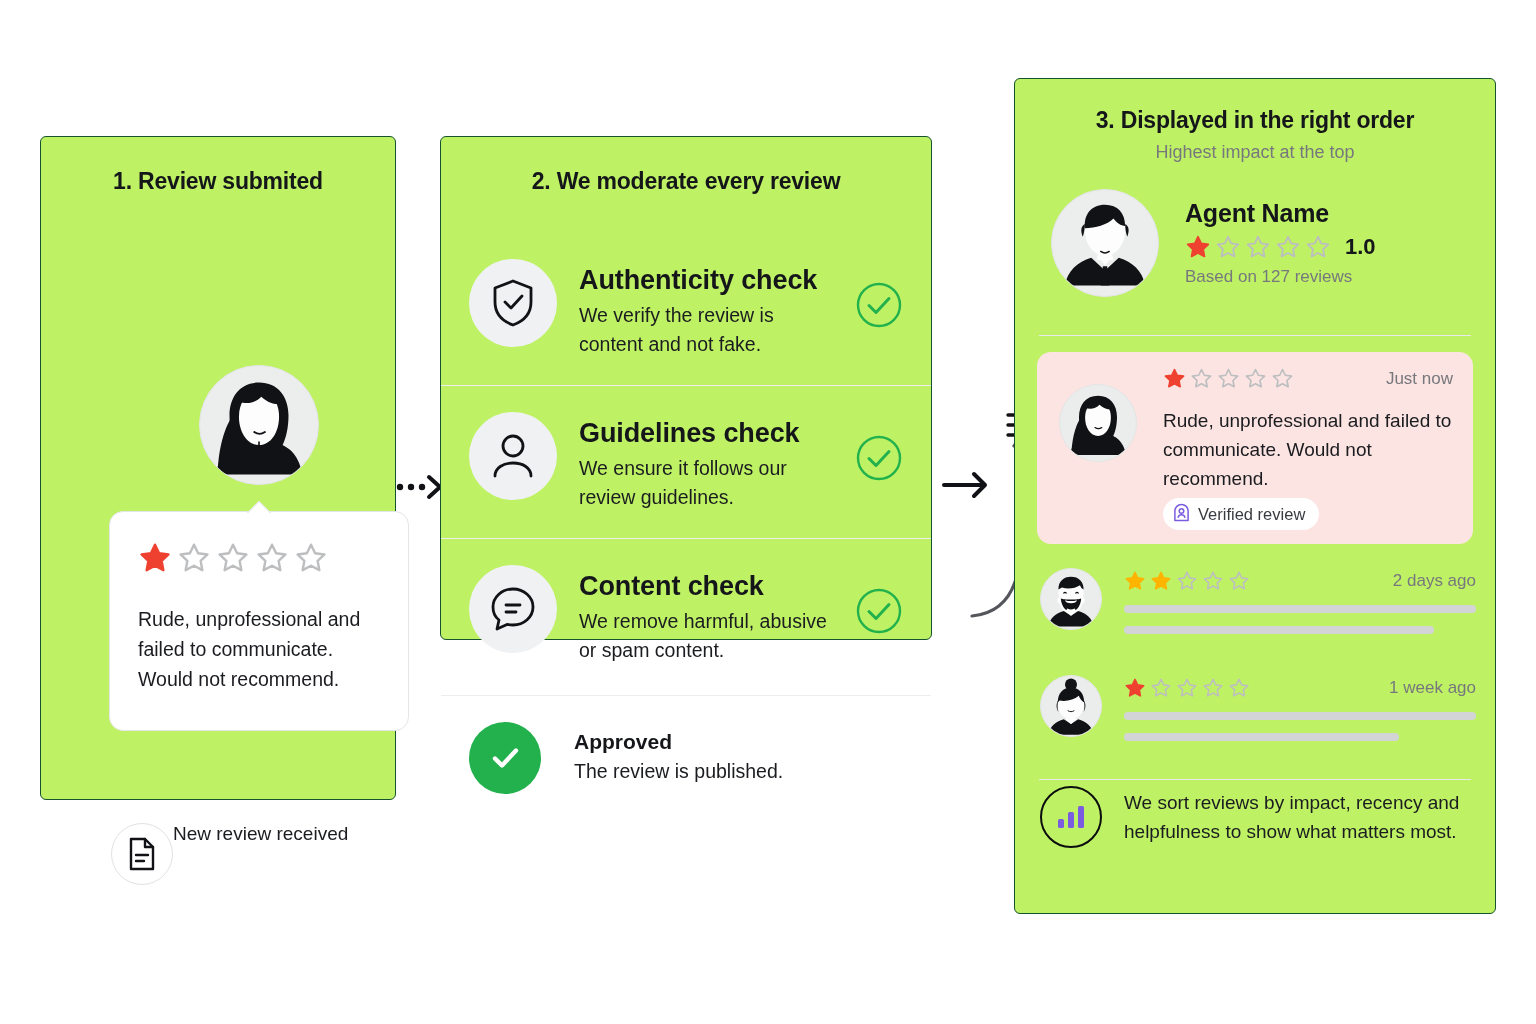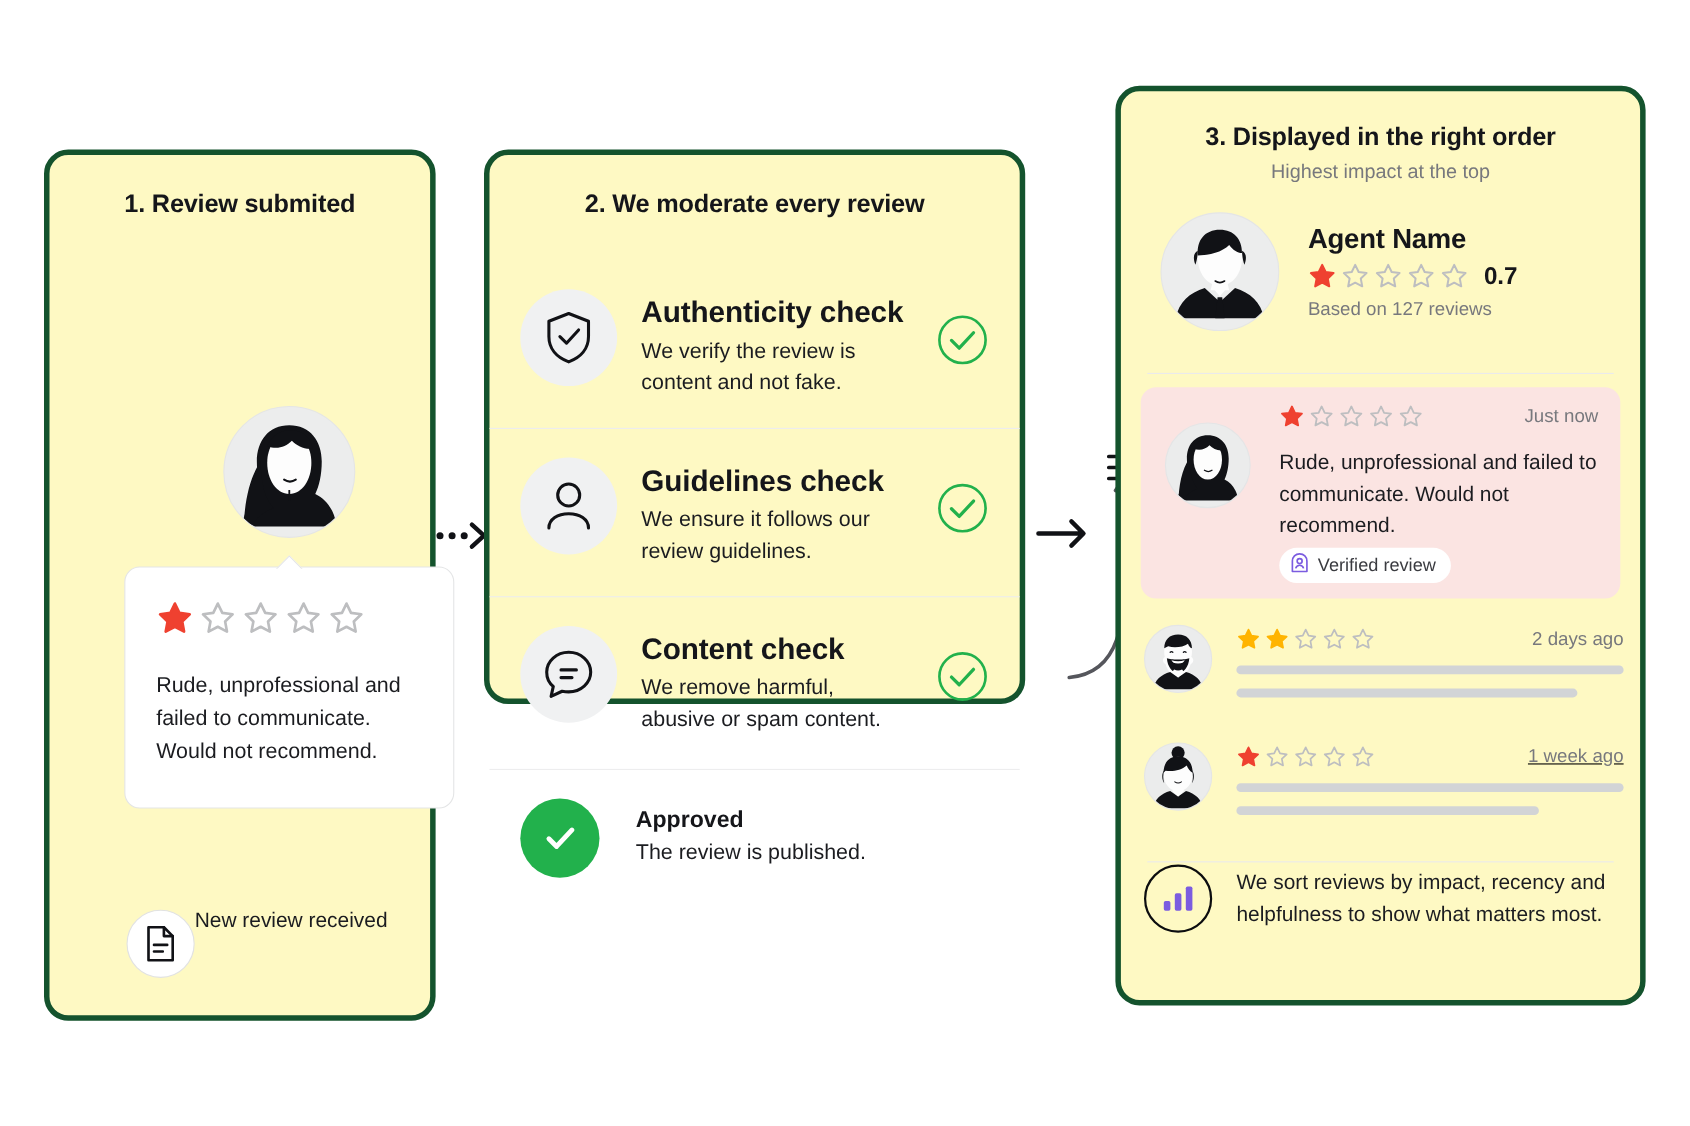--- a/index.html
+++ b/index.html
@@ -7,40 +7,40 @@
     width: 1536px; height: 1024px;
     background: #ffffff;
     font-family: "Liberation Sans", sans-serif;
     overflow: hidden;
   }
   .stage { position: relative; width: 1536px; height: 1024px; }
 
   
   .panel {
     position: absolute;
-    background: #fef9c3;
-    border: 5px solid #14532d;
-    border-radius: 22px;
+    background: #bef264;
+    border: 1px solid #14532d;
+    border-radius: 6px;
   }
   .panel-title {
     text-align: center;
     font-size: 23px;
     font-weight: 700;
     color: #15161a;
     letter-spacing: -0.2px;
   }
   .panel-sub {
     text-align: center;
     font-size: 18px;
     color: #77787d;
     margin-top: 8px;
   }
 
   
-  #panel1 { left: 40px; top: 136px; width: 356px; height: 792px; }
+  #panel1 { left: 40px; top: 136px; width: 356px; height: 664px; }
   #panel1 .panel-title { margin-top: 31px; }
 
   .avatar {
     border-radius: 50%;
     background: #eceded;
     border: 1px solid #e4e5e6;
     overflow: hidden;
     position: relative;
     flex: none;
   }
@@ -173,21 +173,21 @@
   .verified-badge {
     position: absolute; left: 126px; top: 146px;
     height: 32px; padding: 0 14px 0 10px;
     background: #ffffff; border-radius: 16px;
     display: inline-flex; align-items: center; gap: 8px;
     font-size: 16.5px; color: #3a3b40;
   }
 
   .small-review { position: absolute; left: 1040px; display: flex; gap: 22px; width: 436px; }
   #small-review-1 { top: 568px; }
-  #small-review-2 { top: 675px; text-decoration: underline; }
+  #small-review-2 { top: 675px; }
   .small-avatar { width: 62px; height: 62px; flex: none; background:#ebecec; }
   .sr-body { flex: 1; padding-top: 2px; }
   .sr-top { display: flex; align-items: center; justify-content: space-between; }
   .sr-time { font-size: 17px; color: #77787d; }
   .sr-bar { height: 8px; border-radius: 4px; background: #d2d4d6; margin-top: 13px; }
 
   .sort-note {
     position: absolute; left: 1040px; top: 786px;
     display: flex; gap: 22px; width: 440px; align-items: flex-start;
   }
@@ -395,21 +395,21 @@
               <svg class="star" width="26" height="26" viewBox="0 0 24 24" fill="none" stroke="#bdbec0" stroke-width="1.7" stroke-linejoin="round">
                 <path d="M12 2.6l2.9 6 6.6.9-4.8 4.6 1.2 6.5L12 17.5 6.1 20.6l1.2-6.5L2.5 9.5l6.6-.9z"></path>
               </svg>
               <svg class="star" width="26" height="26" viewBox="0 0 24 24" fill="none" stroke="#bdbec0" stroke-width="1.7" stroke-linejoin="round">
                 <path d="M12 2.6l2.9 6 6.6.9-4.8 4.6 1.2 6.5L12 17.5 6.1 20.6l1.2-6.5L2.5 9.5l6.6-.9z"></path>
               </svg>
               <svg class="star" width="26" height="26" viewBox="0 0 24 24" fill="none" stroke="#bdbec0" stroke-width="1.7" stroke-linejoin="round">
                 <path d="M12 2.6l2.9 6 6.6.9-4.8 4.6 1.2 6.5L12 17.5 6.1 20.6l1.2-6.5L2.5 9.5l6.6-.9z"></path>
               </svg>
             </div>
-          <span class="agent-score">0.7</span>
+          <span class="agent-score">1.0</span>
         </div>
         <div class="agent-count">Based on 127 reviews</div>
       </div>
     </div>
 
     <div class="hr" style="top:256px;"></div>
     <div class="hr" style="top:700px;"></div>
   </div>
 
   <div class="hl-card">

